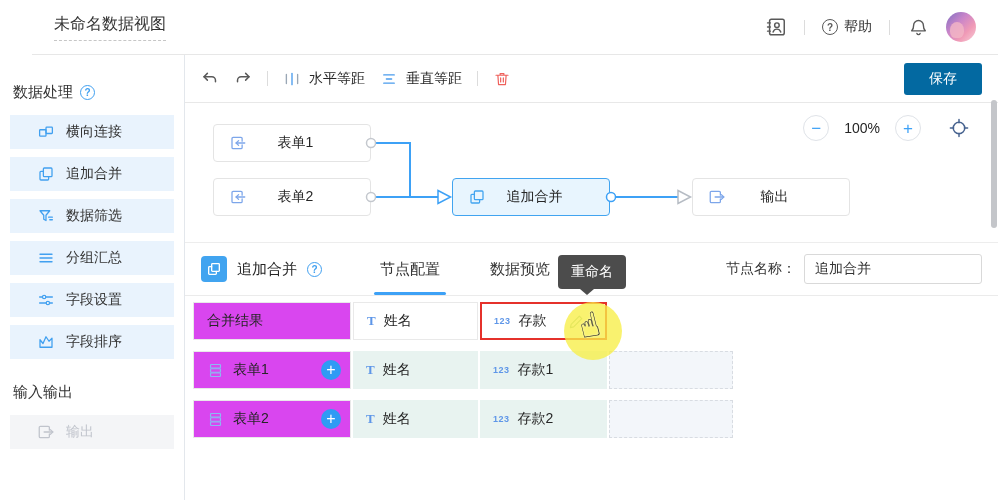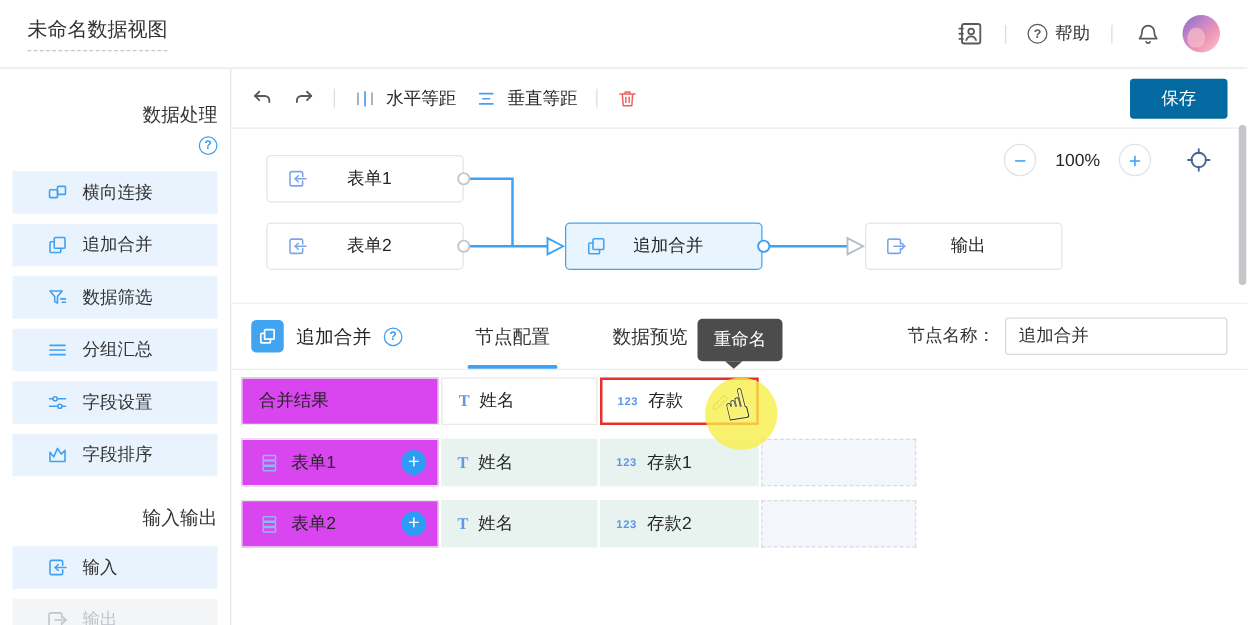--- a/index.html
+++ b/index.html
@@ -2,41 +2,41 @@
 <html><head>
 <meta charset="utf-8">
 <style>
   * { margin:0; padding:0; box-sizing:border-box; }
   html,body { width:998px; height:500px; overflow:hidden; background:#fff;
     font-family:"Liberation Sans","DejaVu Sans",sans-serif; color:#333; }
   .app { width:998px; height:500px; display:flex; flex-direction:column; background:#fff; }
 
   
   .topbar { height:55px; flex:0 0 55px; border-bottom:1px solid #e7e7e7;
-    display:flex; align-items:center; padding:0 22px; background:#fff; }
+    display:flex; align-items:center; padding:0 22px; background:#fff;margin-left:32px; }
   .doc-title { font-size:16px; color:#333; padding-bottom:5px;
     border-bottom:1px dashed #c6c6c6; cursor:pointer; }
   .top-right { margin-left:auto; display:flex; align-items:center; gap:17px; }
   .vdiv { width:1px; height:15px; background:#dcdcdc; }
   .tb-icon { width:22px; height:22px; display:inline-flex; align-items:center; justify-content:center; cursor:pointer; }
   .help-group { display:flex; align-items:center; gap:6px; font-size:14px; color:#333; cursor:pointer; }
   .q-circle { width:16px; height:16px; border:1.4px solid #595959; border-radius:50%;
     display:inline-flex; align-items:center; justify-content:center;
     font-size:10px; font-weight:bold; color:#595959; }
   .q-circle.blue { border-color:#41a0f0; color:#41a0f0; width:15px; height:15px; }
   .avatar { width:30px; height:30px; border-radius:50%; cursor:pointer;
     background:linear-gradient(135deg,#7e6fc1 0%,#c985c9 38%,#f09ab6 68%,#f8cfd8 100%); position:relative; overflow:hidden; }
   .avatar::after { content:""; position:absolute; left:4px; top:10px; width:14px; height:16px;
     background:#f3b7c6; border-radius:50% 50% 40% 40%; opacity:.8; }
 
   
   .body { flex:1; display:flex; min-height:0; }
   .sidebar { width:185px; flex:0 0 185px; border-right:1px solid #e3e7ec; padding:28px 10px 0 10px; }
-  .sec-title { font-size:15px; color:#333; display:flex; align-items:flex-end; gap:7px;
-    padding-left:3px; margin-bottom:13px;flex-direction:column; }
+  .sec-title { font-size:15px; color:#333; display:flex; align-items:center; gap:7px;
+    padding-left:3px; margin-bottom:13px; }
   .side-item { height:34px; background:#e9f3fd; border-radius:0; margin-bottom:8px;
     display:flex; align-items:center; gap:11px; padding-left:27px; font-size:14px; color:#333; cursor:pointer; }
   .side-item .si { width:18px; height:18px; color:#41a0f0; flex:0 0 18px; }
   .side-item.disabled { background:#f4f5f7; color:#c0c4cc; cursor:default; }
   .side-item.disabled .si { color:#c0c4cc; }
   .sec-gap { margin-top:24px; }
 
   .main { flex:1; position:relative; min-width:0; display:flex; flex-direction:column; }
 
   
@@ -212,30 +212,20 @@
             <path d="M4 19V9l4 5 4-9 4 6 4-4v12z"></path>
           </svg>
         </span>
         <span>字段排序</span>
       </div>
 
       <div class="sec-title sec-gap">
         <span>输入输出</span>
       </div>
 
-      <div class="side-item">
-        <span class="si">
-          <svg viewBox="0 0 24 24" width="18" height="18" fill="none" stroke="currentColor" stroke-width="1.7" stroke-linecap="round" stroke-linejoin="round">
-            <path d="M17.5 9.5V6c0-.9-.7-1.6-1.6-1.6H5.6C4.7 4.4 4 5.1 4 6v12c0 .9.7 1.6 1.6 1.6h10.3c.9 0 1.6-.7 1.6-1.6v-3.5"></path>
-            <path d="M21 12H9.5"></path>
-            <path d="M12.8 8.8 9.5 12l3.3 3.2"></path>
-          </svg>
-        </span>
-        <span>输入</span>
-      </div>
 
       <div class="side-item disabled">
         <span class="si">
           <svg viewBox="0 0 24 24" width="18" height="18" fill="none" stroke="currentColor" stroke-width="1.7" stroke-linecap="round" stroke-linejoin="round">
             <path d="M16.5 9.5V6c0-.9-.7-1.6-1.6-1.6H4.6C3.7 4.4 3 5.1 3 6v12c0 .9.7 1.6 1.6 1.6h10.3c.9 0 1.6-.7 1.6-1.6v-3.5"></path>
             <path d="M9.5 12H21"></path>
             <path d="M17.8 8.8 21 12l-3.2 3.2"></path>
           </svg>
         </span>
         <span>输出</span>

